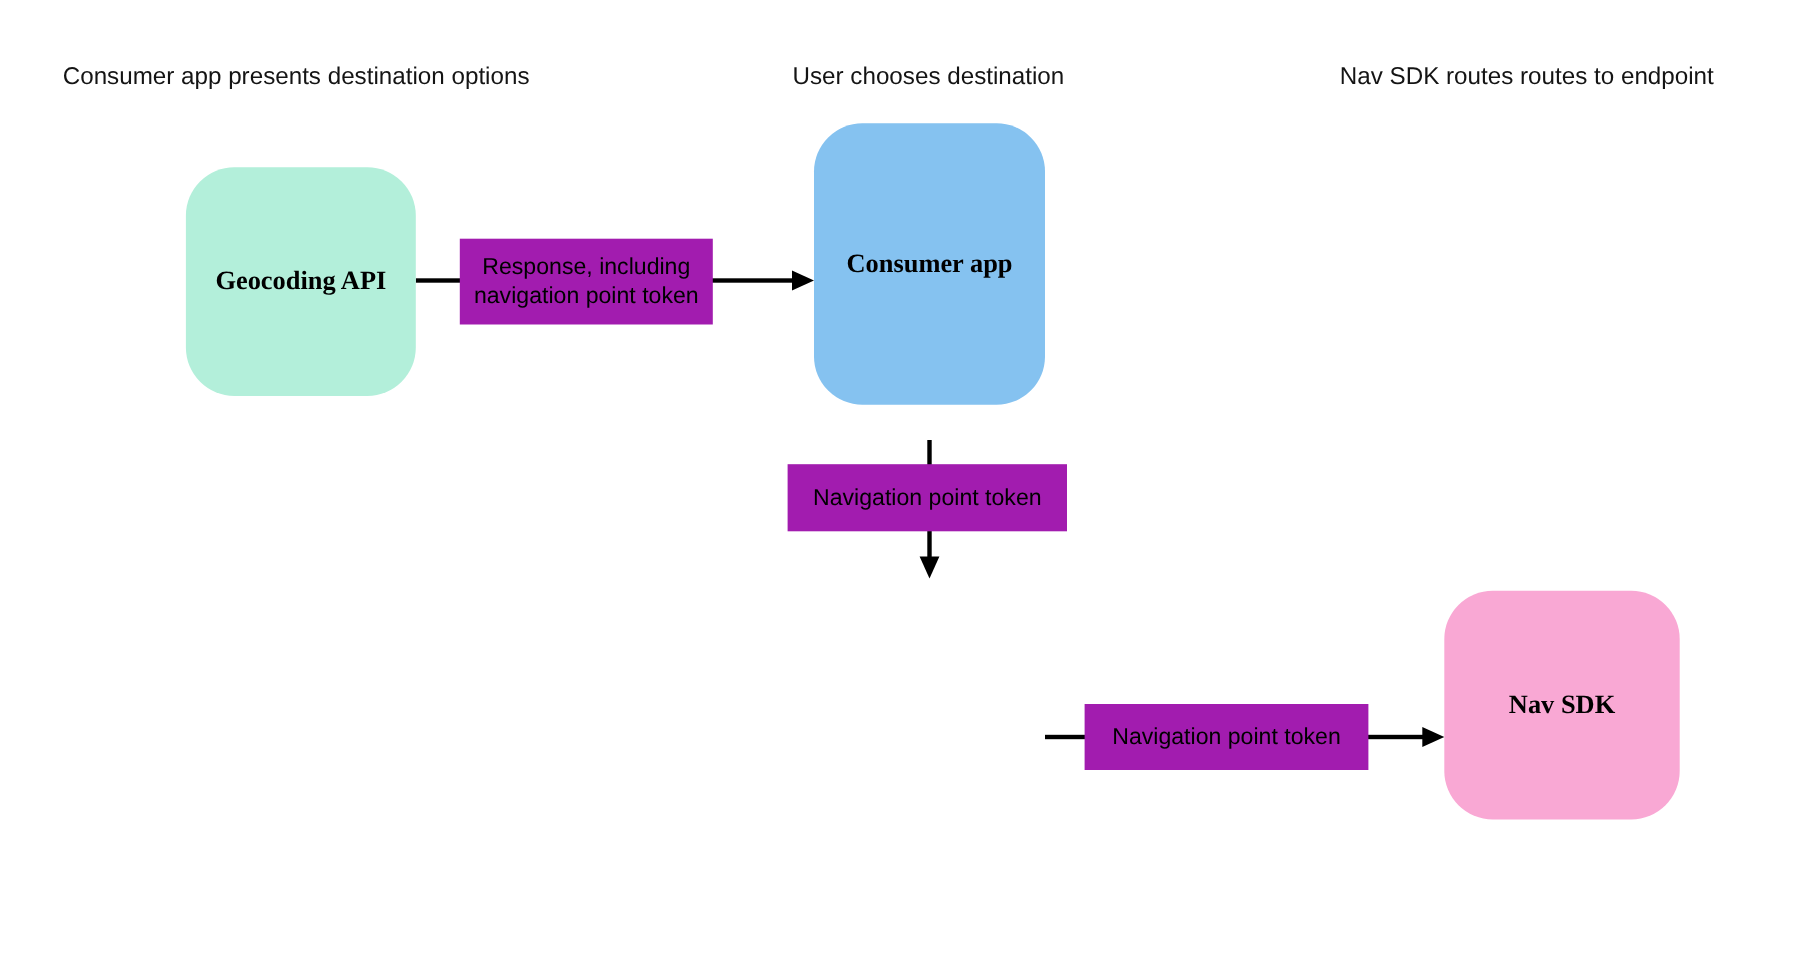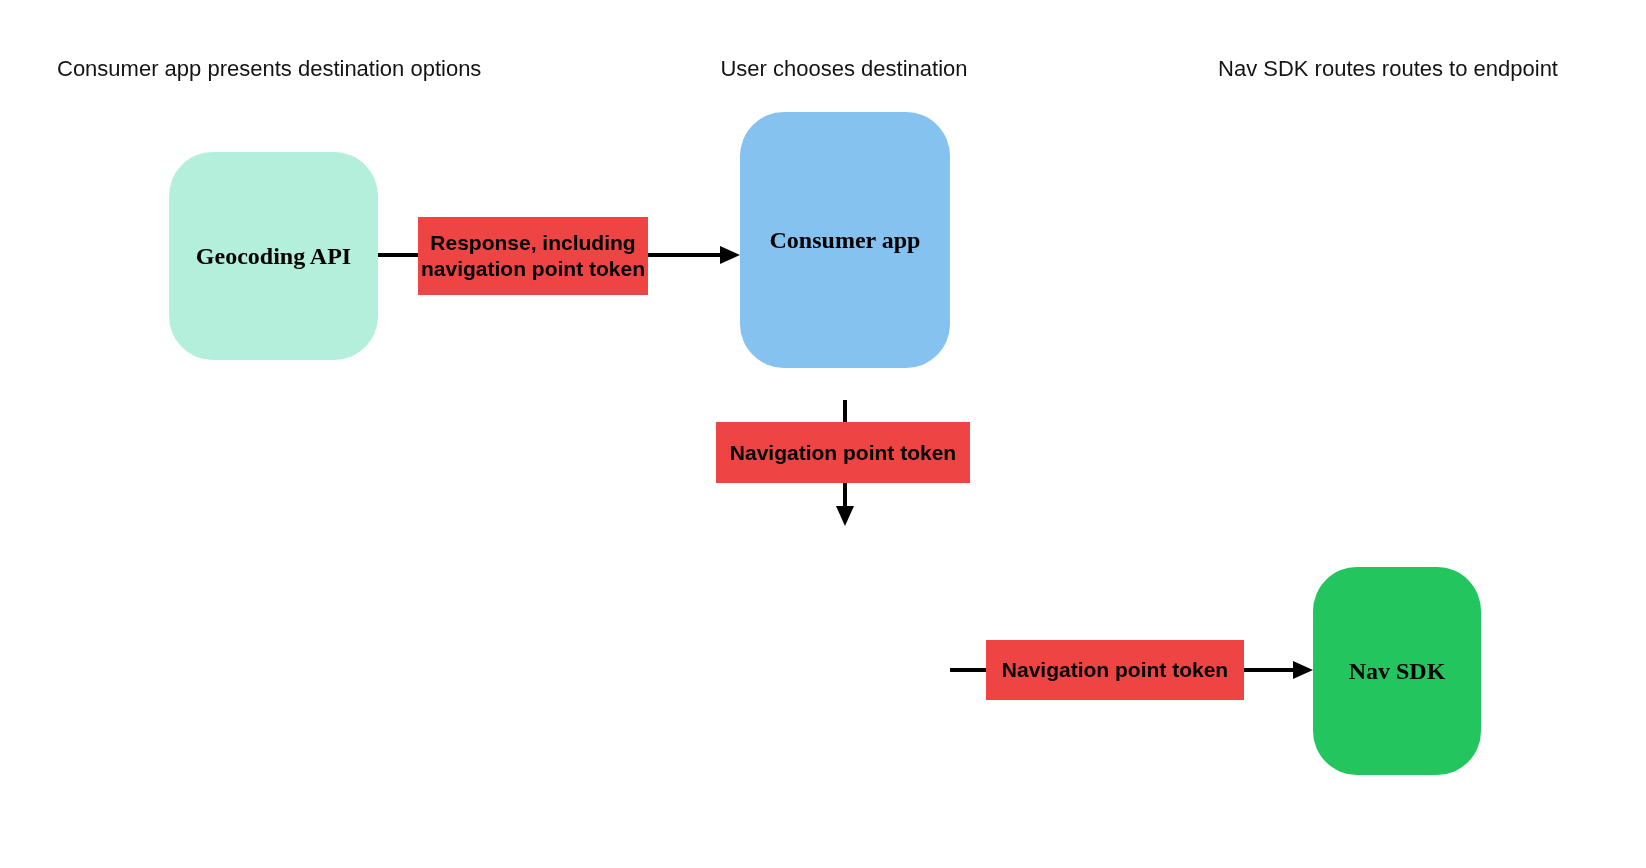--- a/index.html
+++ b/index.html
@@ -41,21 +41,21 @@
   .node .node-label {
     font-size: 24px;
     font-weight: 700;
     color: #000000;
     text-align: center;
     font-family: Liberation Serif, serif;
   }
   .node.geocoding { left: 169px; top: 152px; width: 209px; height: 208px; background: #b3efda; }
   .node.consumer  { left: 740px; top: 112px; width: 210px; height: 256px; background: #85c2f0; }
   .node.driver    { left: 740px; top: 526px; width: 210px; height: 289px; background: #85c2f0; }
-  .node.navsdk    { left: 1313px; top: 567px; width: 168px; height: 208px; background: #22c55e; }
+  .node.navsdk    { left: 1313px; top: 537px; width: 214px; height: 208px; background: #f9a8d4; }
 
   
   .edge-line {
     position: absolute;
     background: #000000;
     z-index: 1;
   }
   .edge-line.e1 { left: 378px; top: 253px; width: 346px; height: 4px; }
   .edge-line.e2 { left: 843px; top: 400px; width: 4px; height: 110px; }
   .edge-line.e3 { left: 950px; top: 668px; width: 346px; height: 4px; }
@@ -76,27 +76,27 @@
     border-left: 9px solid transparent;
     border-right: 9px solid transparent;
   }
   .arrowhead.a1 { left: 720px; top: 246px; }
   .arrowhead.a2 { left: 836px; top: 506px; }
   .arrowhead.a3 { left: 1293px; top: 661px; }
 
   
   .edge-label {
     position: absolute;
-    background: #ef4444;
+    background: #a21caf;
     display: flex;
     align-items: center;
     justify-content: center;
     text-align: center;
     font-size: 21px;
-    font-weight: 700;
+    font-weight: 400;
     color: #000000;
     line-height: 26px;
     z-index: 2;
   }
   .edge-label.l1 { left: 418px; top: 217px; width: 230px; height: 78px; }
   .edge-label.l2 { left: 716px; top: 422px; width: 254px; height: 61px; }
   .edge-label.l3 { left: 986px; top: 640px; width: 258px; height: 60px; }
 </style>
 </head>
 <body>

